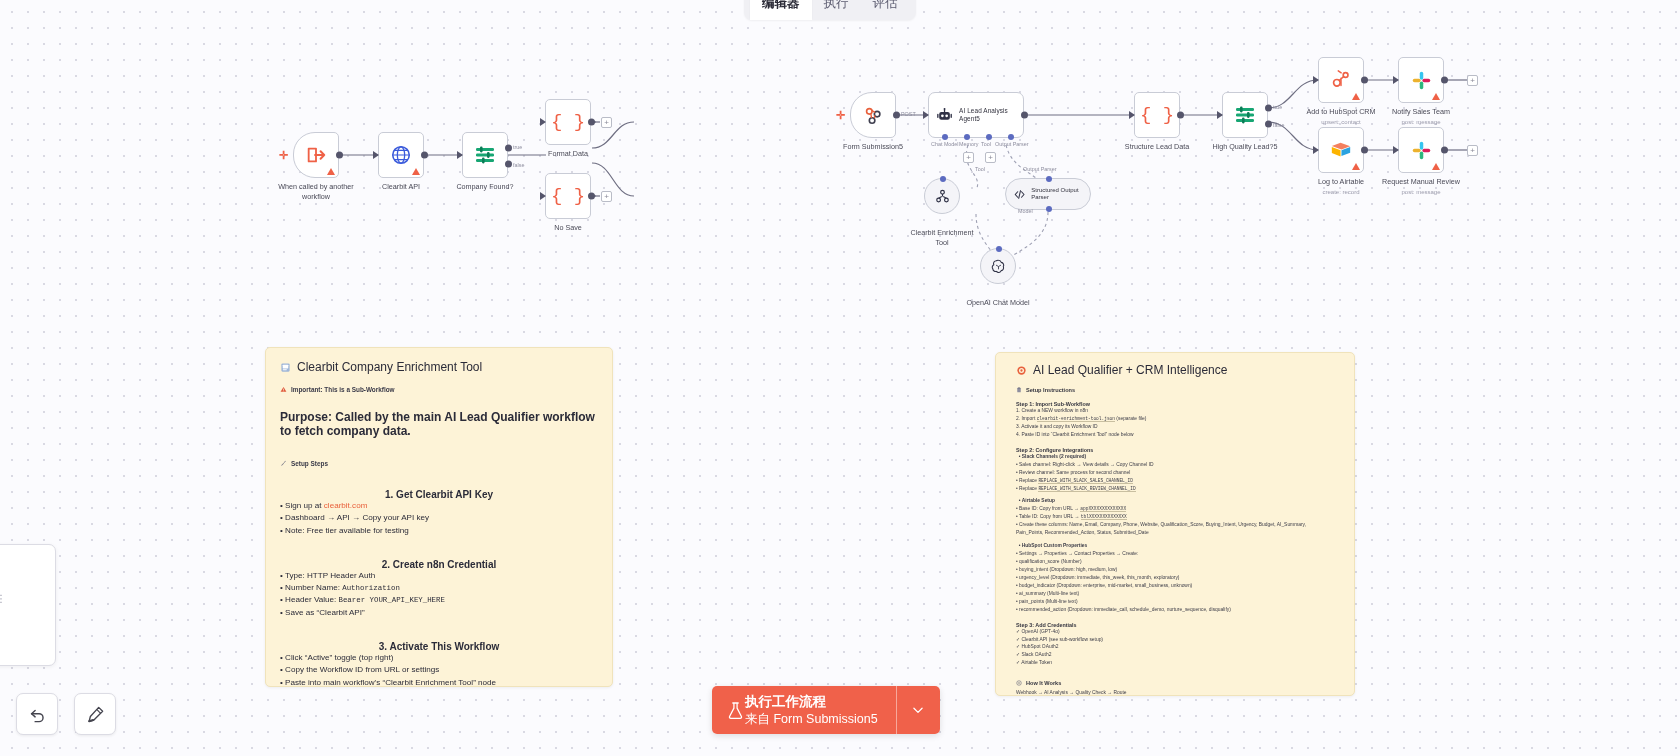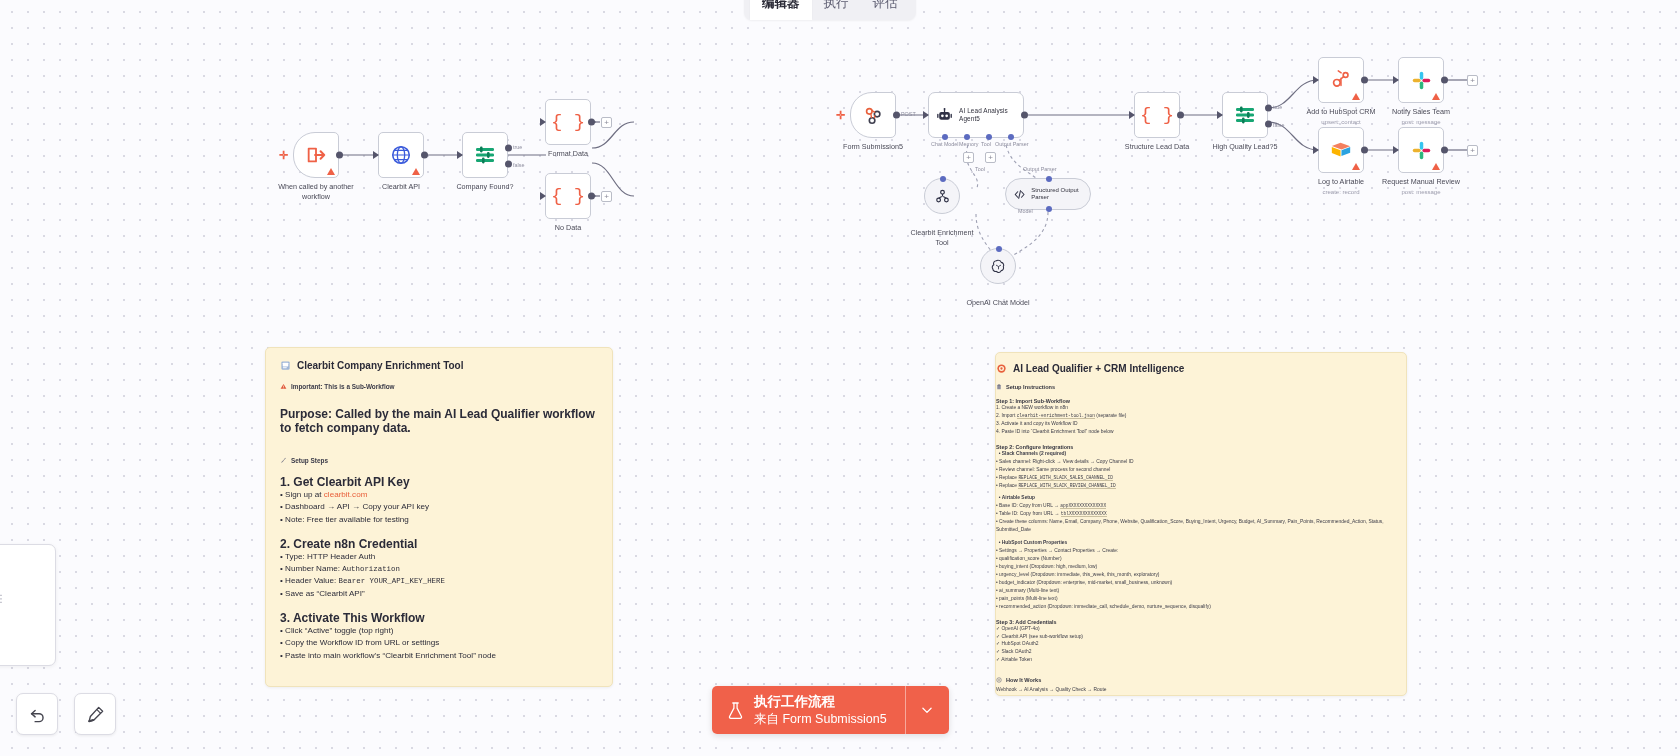--- a/index.html
+++ b/index.html
@@ -105,26 +105,26 @@
   }
   svg.wires { position: absolute; inset: 0; pointer-events: none; }
 
   
   .sticky {
     position: absolute; background: #fdf3d7; border: 1px solid #f0e3bb;
     border-radius: 5px; box-shadow: 0 1px 3px rgba(0,0,0,.06);
     overflow: hidden;
   }
   .st-title {
-    font-size: 10px; font-weight: 700; color: #2b2b38;
+    font-size: 12px; font-weight: 400; color: #2b2b38;
     display: flex; align-items: center; gap: 6px;
   }
   .st-h { font-size: 6.4px; font-weight: 700; color: #3a3a48; margin-top: 12px; }
   .st-purpose { font-size: 12px; font-weight: 700; color: #2b2b38; }
-  .st-num { font-size: 12px; font-weight: 700; color: #2b2b38; margin-top: 11px; }
+  .st-num { font-size: 10px; font-weight: 700; color: #2b2b38; margin-top: 22px; text-align: center; }
   .st-li { font-size: 8.1px; color: #2b2b38; line-height: 1.52; }
   .st-li .mono { font-family: "Liberation Mono", monospace; font-size: 7.4px; }
   .lnk { color: #e8603c; }
   .st-foot { font-size: 6.1px; color: #5b5b6a; line-height: 1.5; }
 
   
   .r-h { font-size: 5.6px; font-weight: 700; color: #34343f; }
   .r-sec { font-size: 5.4px; font-weight: 700; color: #34343f; margin-top: 8px; }
   .r-li { font-size: 4.9px; color: #3b3b47; line-height: 1.62; }
   .r-li .mono { font-family: "Liberation Mono", monospace; font-size: 4.5px;
@@ -132,21 +132,21 @@
   .r-bul { font-weight: 700; }
 
   
   .exec {
     position: absolute; left: 712px; top: 686px;
     display: flex; height: 48px; border-radius: 5px; overflow: hidden;
     box-shadow: 0 2px 6px rgba(0,0,0,.12);
   }
   .exec-main {
     background: #f0614a; color: #fff; display: flex; align-items: center;
-    gap: 9px; padding: 0 18px 0 14px;
+    padding: 0 18px 0 14px;
   }
   .exec-txt { line-height: 1.28; }
   .exec-l1 { font-size: 13.5px; font-weight: 600; }
   .exec-l2 { font-size: 12.5px; }
   .exec-caret {
     background: #f0614a; width: 44px; display: flex; align-items: center;
     justify-content: center; border-left: 1px solid rgba(255,255,255,.45);
     color: #fff; font-size: 15px;
   }
 
@@ -267,21 +267,21 @@
     <div class="nlabel">Format Data</div>
   </div>
   <div class="endsq" style="left:601px; top:117px;">+</div>
 
   <div class="node" style="left:545px; top:173px;">
     <div class="nbox">
       <span class="dot-in"></span>
       <span style="font-size:19px;color:#ef6146;font-family:'Liberation Mono',monospace;">{ }</span>
       <span class="dot-out"></span>
     </div>
-    <div class="nlabel">No Data</div>
+    <div class="nlabel">No Save</div>
   </div>
   <div class="endsq" style="left:601px; top:191px;">+</div>
 
   <div class="node" style="left:850px; top:92px;">
     <div class="nbox trigger">
       <span class="plus-trg">✛</span>
       <svg width="22" height="22" viewBox="0 0 24 24">
         <circle cx="8" cy="8" r="3" fill="none" stroke="#e8603c" stroke-width="1.8"></circle>
         <circle cx="16.5" cy="11" r="3" fill="none" stroke="#404050" stroke-width="1.8"></circle>
         <circle cx="11" cy="18" r="3" fill="none" stroke="#404050" stroke-width="1.8"></circle>
@@ -503,21 +503,21 @@
     <div style="display:flex;align-items:center;gap:4px;margin-top:26px;">
       <svg width="7" height="7" viewBox="0 0 24 24">
         <rect x="3" y="6" width="18" height="14" rx="1.5" fill="#7f93b5"></rect>
         <rect x="3" y="6" width="18" height="4" fill="#5f7596"></rect>
       </svg>
       <span class="st-h" style="margin-top:0">What It Returns</span>
     </div>
     <div class="st-foot" style="margin-top:4px;">Company name, size, industry, revenue, location, tech stack, and business summary for AI qualification scoring.</div>
   </div>
 
-  <div class="sticky" style="left:995px; top:352px; width:412px; height:344px; padding:10px 0;">
+  <div class="sticky" style="left:995px; top:352px; width:360px; height:344px; padding:10px 20px;">
     <div class="st-title">
       <svg width="11" height="11" viewBox="0 0 24 24">
         <circle cx="12" cy="12" r="9" fill="#e8603c"></circle>
         <circle cx="12" cy="12" r="5.5" fill="#fdf3d7"></circle>
         <circle cx="12" cy="12" r="2.5" fill="#e8603c"></circle>
       </svg>
       <span>AI Lead Qualifier + CRM Intelligence</span>
     </div>
 
     <div style="display:flex;align-items:center;gap:4px;margin-top:10px;">

